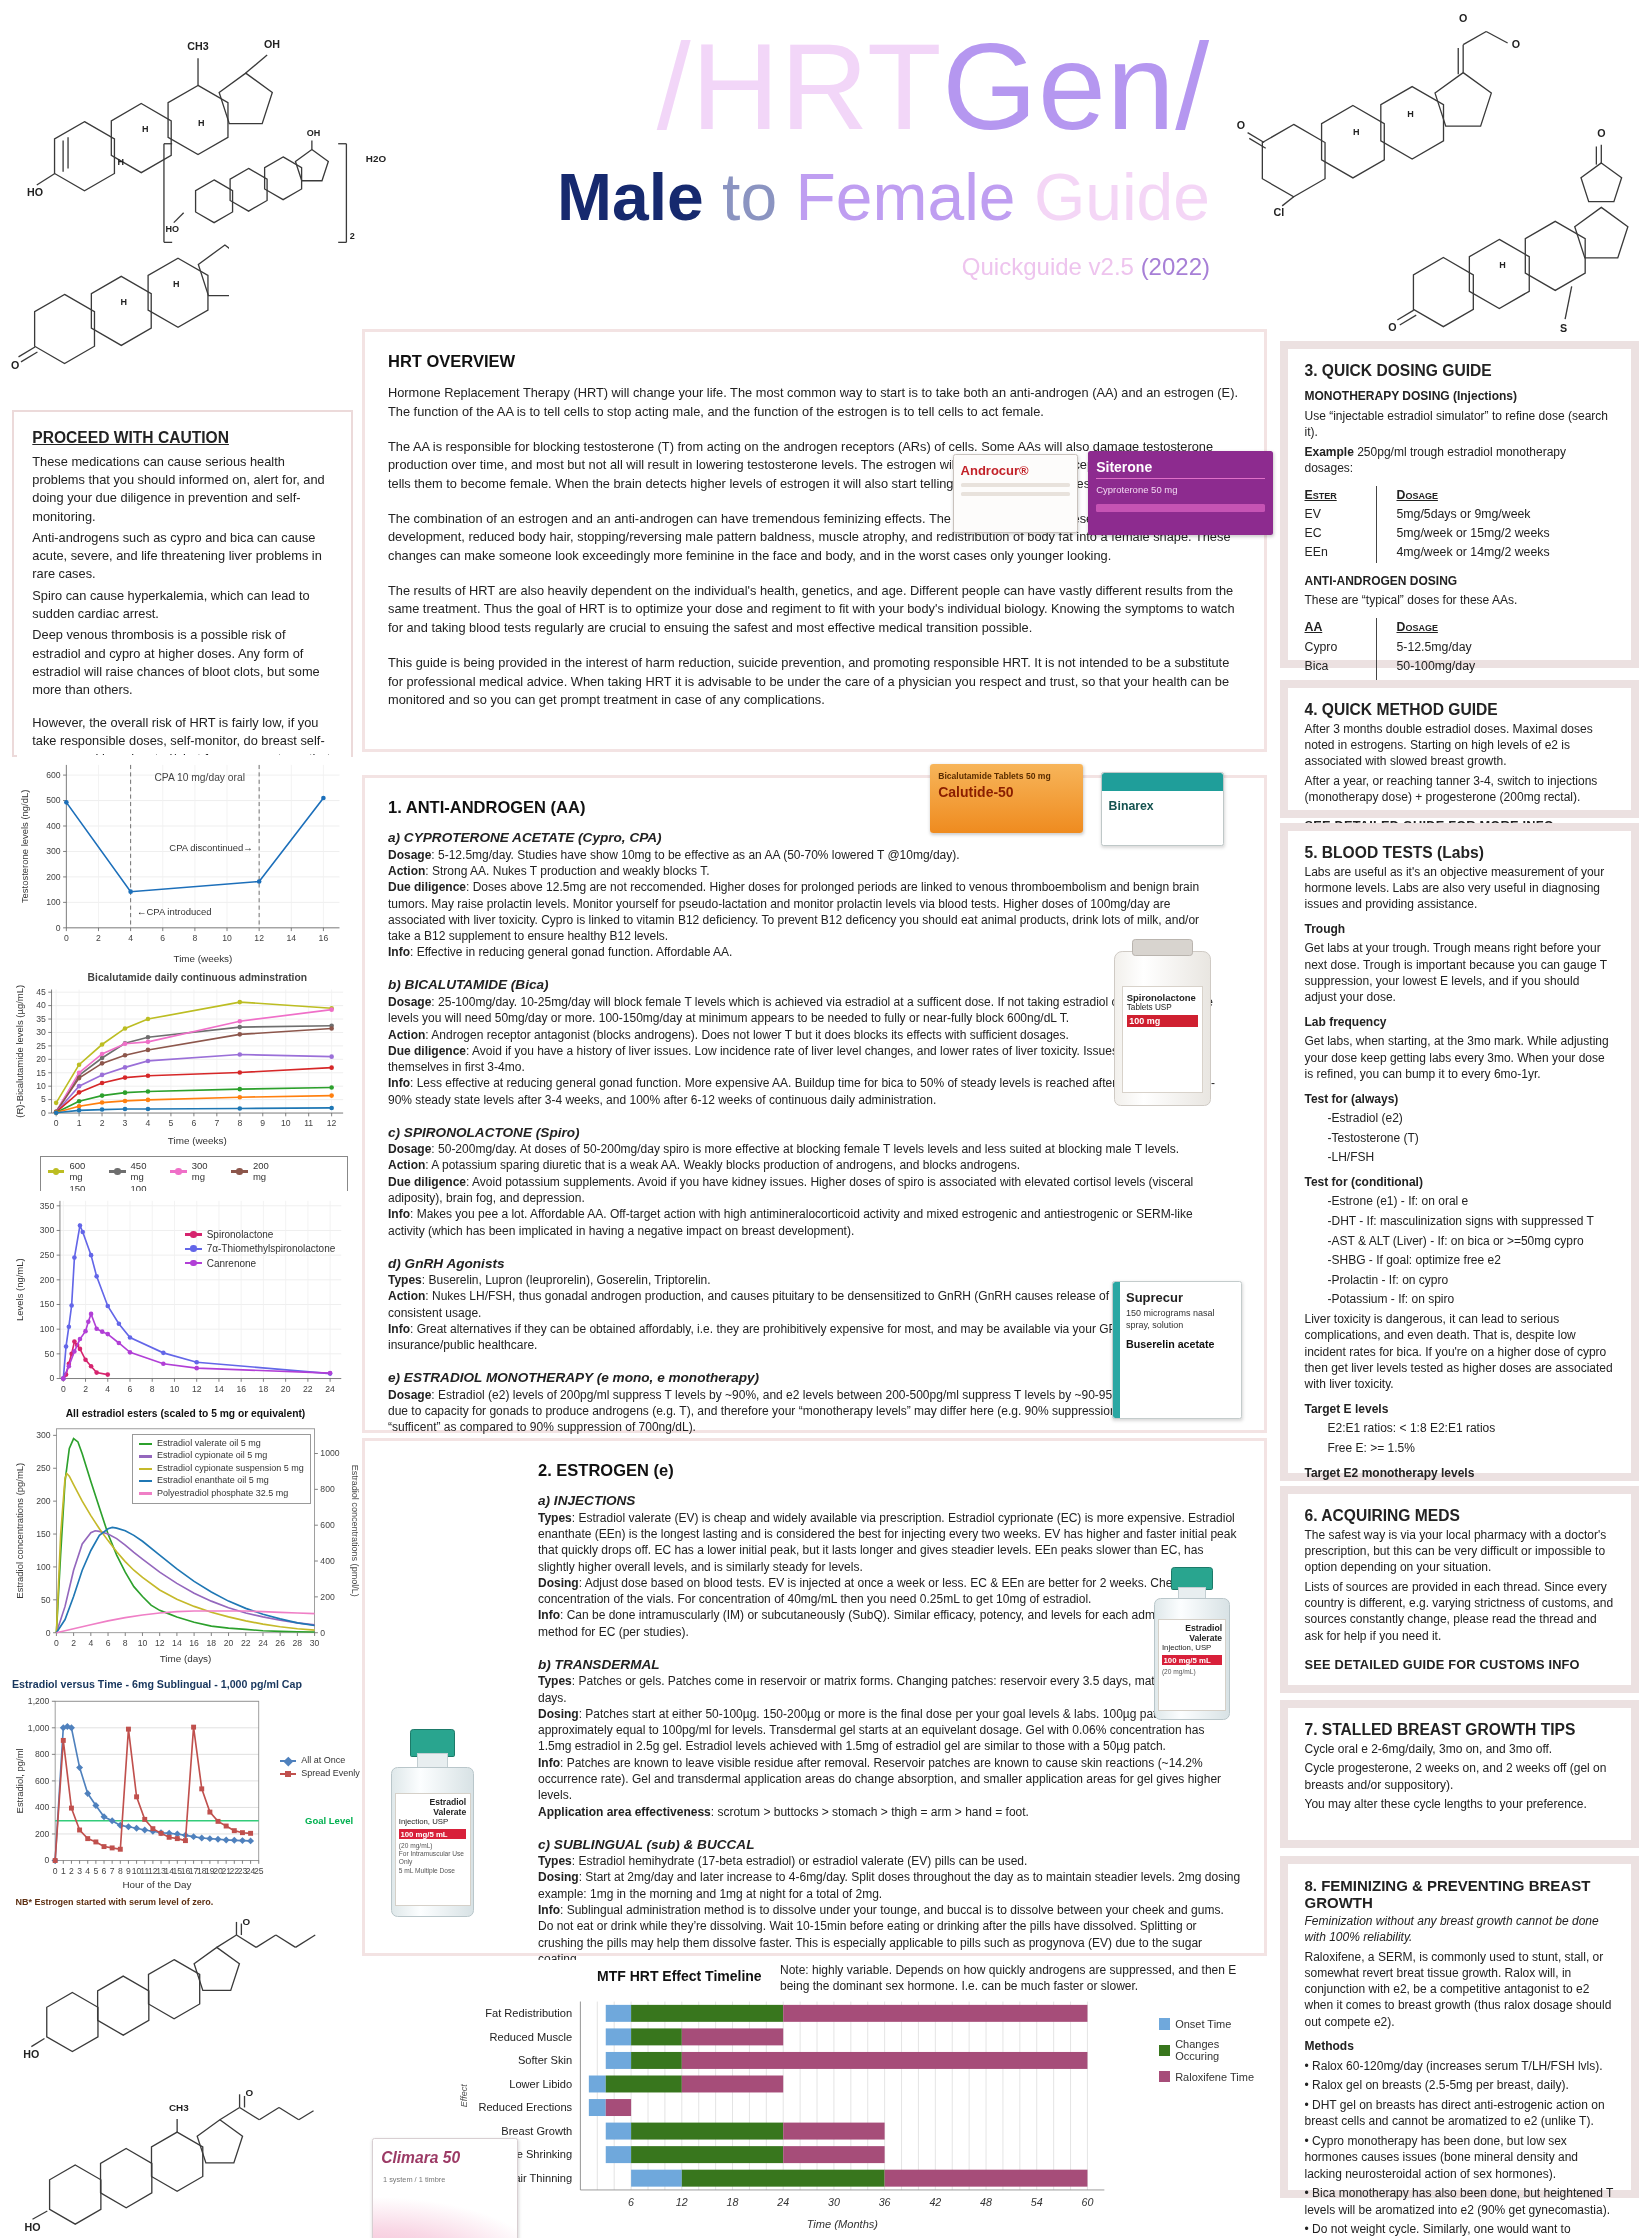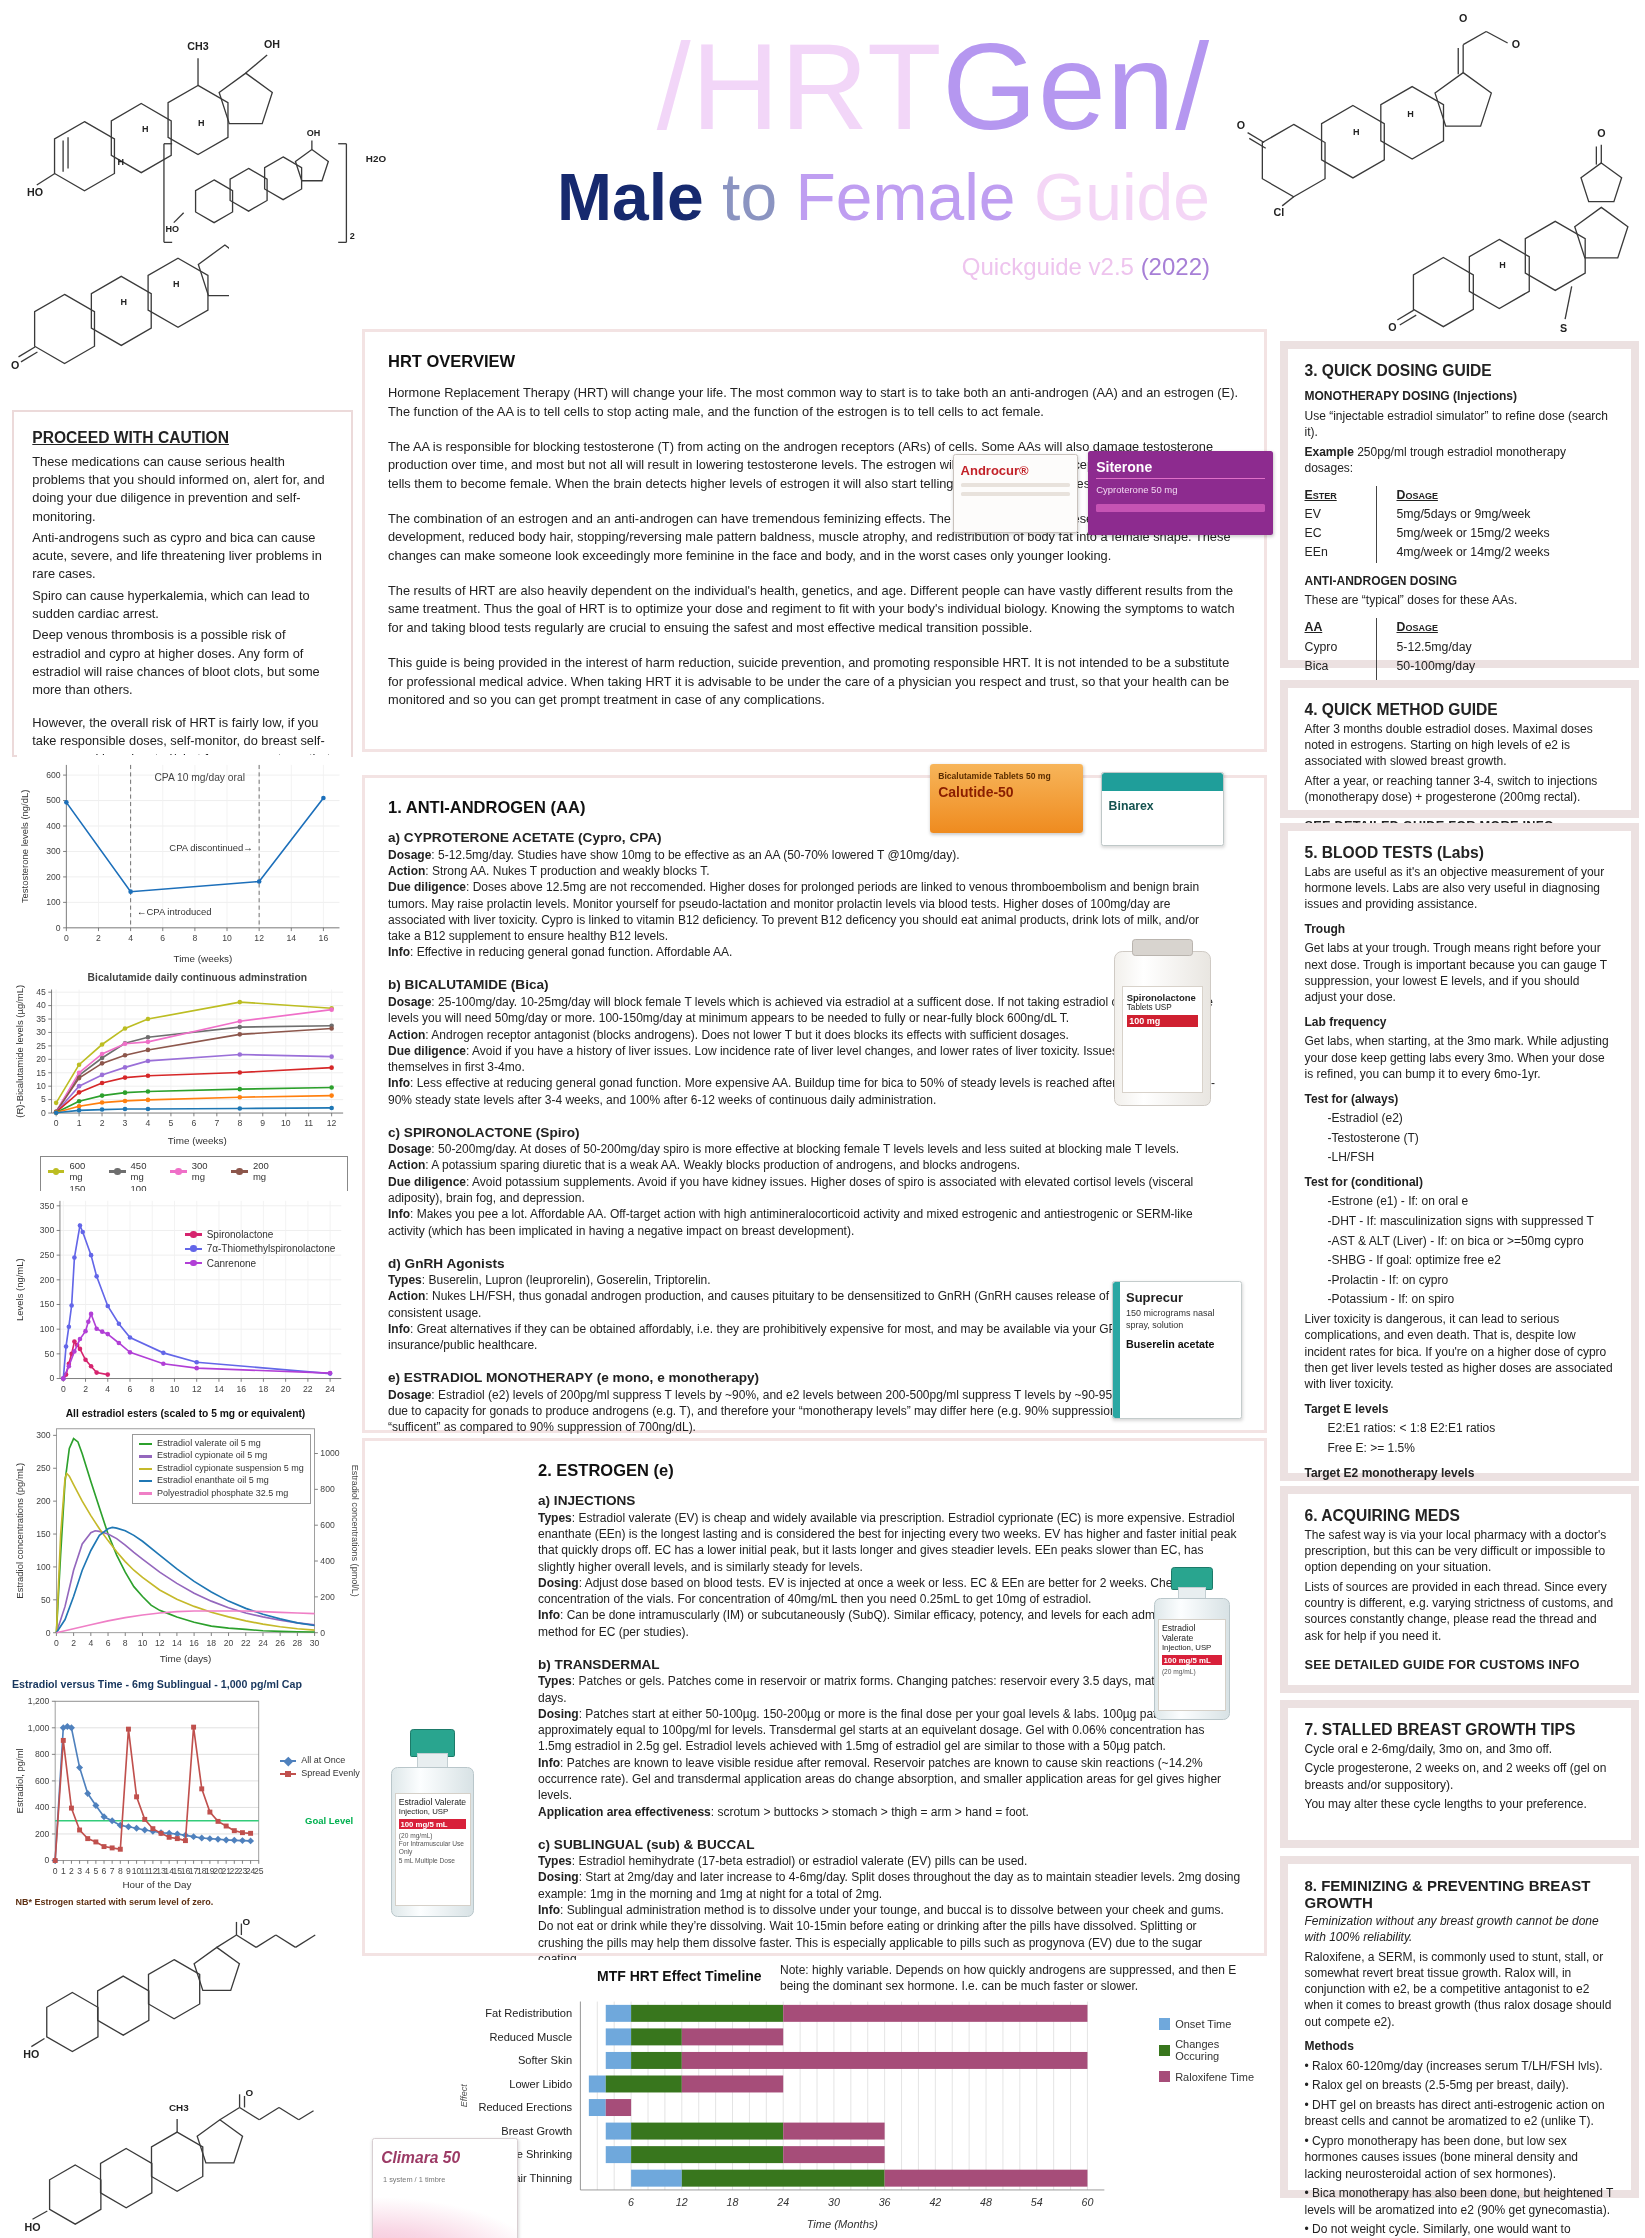--- a/index.html
+++ b/index.html
@@ -15,21 +15,21 @@
   .ver .y{color:#a77fd6;}
   .pinkbox{position:absolute;background:#fff;border:3.3px solid #f3e3e3;padding:20px 23px;box-sizing:border-box;}
   .rightbox{position:absolute;background:#fff;border:8.2px solid #ece1e1;padding:13px 16.5px;box-sizing:border-box;}
   .cautionbox{position:absolute;background:#fff;border:2.5px solid #ecdada;padding:16.5px 18px;box-sizing:border-box;}
   h2.sh{font-size:16.5px;font-weight:bold;margin:0 0 13px 0;color:#111;}
   h2.shc{font-size:15.6px;font-weight:bold;margin:0 0 6.6px 0;text-decoration:underline;}
   .body15 p{font-size:12.8px;line-height:1.45;margin:0 0 16.5px 0;}
   .caut p{font-size:12.8px;line-height:1.42;margin:0 0 3.3px 0;}
   .caut p.gap{margin-top:15px;}
   .drug{margin:0 0 16.5px 0;}
-  .drug h3{font-size:13.6px;font-weight:bold;margin:0 0 1.6px 0;}
+  .drug h3{font-size:13.6px;font-weight:bold;margin:0 0 1.6px 0;font-style:italic;}
   .drug p{font-size:12px;line-height:1.36;margin:0;}
   .drug.ind{padding-left:150px;}
   
   .rc p{font-size:12px;line-height:1.36;margin:0 0 3.3px 0;}
   .rc p.b{font-weight:bold;margin-top:8.2px;}
   .rc p.i{font-style:italic;}
   .rc p.ind{padding-left:23px;}
   .rc .seemore{font-weight:bold;font-size:12.8px;margin-top:11.5px;letter-spacing:0.2px;}
   .rc h2.rh{font-size:15.6px;font-weight:bold;margin:0 0 6.6px 0;}
   .trow{display:flex;font-size:12.3px;line-height:1.55;}
@@ -78,21 +78,21 @@
   .suprecur{border:0.8px solid #c4cccc;background:#fff;border-radius:2.5px;padding:8.2px 8.2px 8.2px 13px;position:relative;box-shadow:0.8px 1.6px 3.3px rgba(0,0,0,.15);}
   .suprecur .bar{position:absolute;left:0;top:0;bottom:0;width:6.6px;background:#2aa7a3;border-radius:2.5px 0 0 2.5px;}
   .suprecur .nm{font-weight:bold;font-size:13px;color:#222;}
   .suprecur .sb{font-size:9px;color:#333;margin-top:3.3px;line-height:1.3;}
   .suprecur .dr{font-size:10.7px;color:#111;margin-top:6.6px;font-weight:bold;}
   .vial{position:relative;}
   .vial .cap{position:absolute;left:26%;right:26%;top:0;height:14%;background:#29a58f;border-radius:3.3px 3.3px 1.6px 1.6px;border:0.8px solid #1d7a69;}
   .vial .neck{position:absolute;left:34%;right:34%;top:13%;height:9%;background:#e8eef0;border:0.8px solid #c3ced2;}
   .vial .bod{position:absolute;left:6%;right:6%;top:20%;bottom:0;background:linear-gradient(90deg,#dfe8ea,#fcfeff 35%,#d8e2e5);border:0.8px solid #b9c6ca;border-radius:6.6px;}
   .vial .lbl{position:absolute;left:10%;right:10%;top:34%;bottom:6%;background:#fff;border:0.8px solid #d5d0c8;padding:3.3px 3.3px;font-size:7.8px;overflow:hidden;}
-  .vial .lbl .nm{font-weight:normal;font-size:8.6px;}
+  .vial .lbl .nm{font-weight:bold;font-size:8.6px;text-align:right;}
   .vial .lbl .band{background:#d8203a;color:#fff;font-weight:bold;font-size:7.8px;padding:0.8px 1.6px;margin:2.5px 0;}
   .vial .lbl .tiny{font-size:6.6px;color:#555;line-height:1.25;}
   .climara{border:0.8px solid #d8cfd2;background:#fff;border-radius:2.5px;position:relative;overflow:hidden;box-shadow:0.8px 1.6px 3.3px rgba(0,0,0,.15);}
   .climara .wave{position:absolute;left:0;right:0;bottom:0;height:55%;background:radial-gradient(120% 100% at 0% 100%,#f3b8cf 0%,#f9d8e6 55%,#fff 100%);}
   .climara .nm{position:absolute;left:8.2px;top:10px;font-size:15.6px;color:#9c3b66;font-style:italic;font-weight:bold;}
   .climara .sm{position:absolute;left:10px;top:36px;font-size:7.4px;color:#777;}
   
   .mol svg{display:block;}
   .mol{position:absolute;}
 </style>

